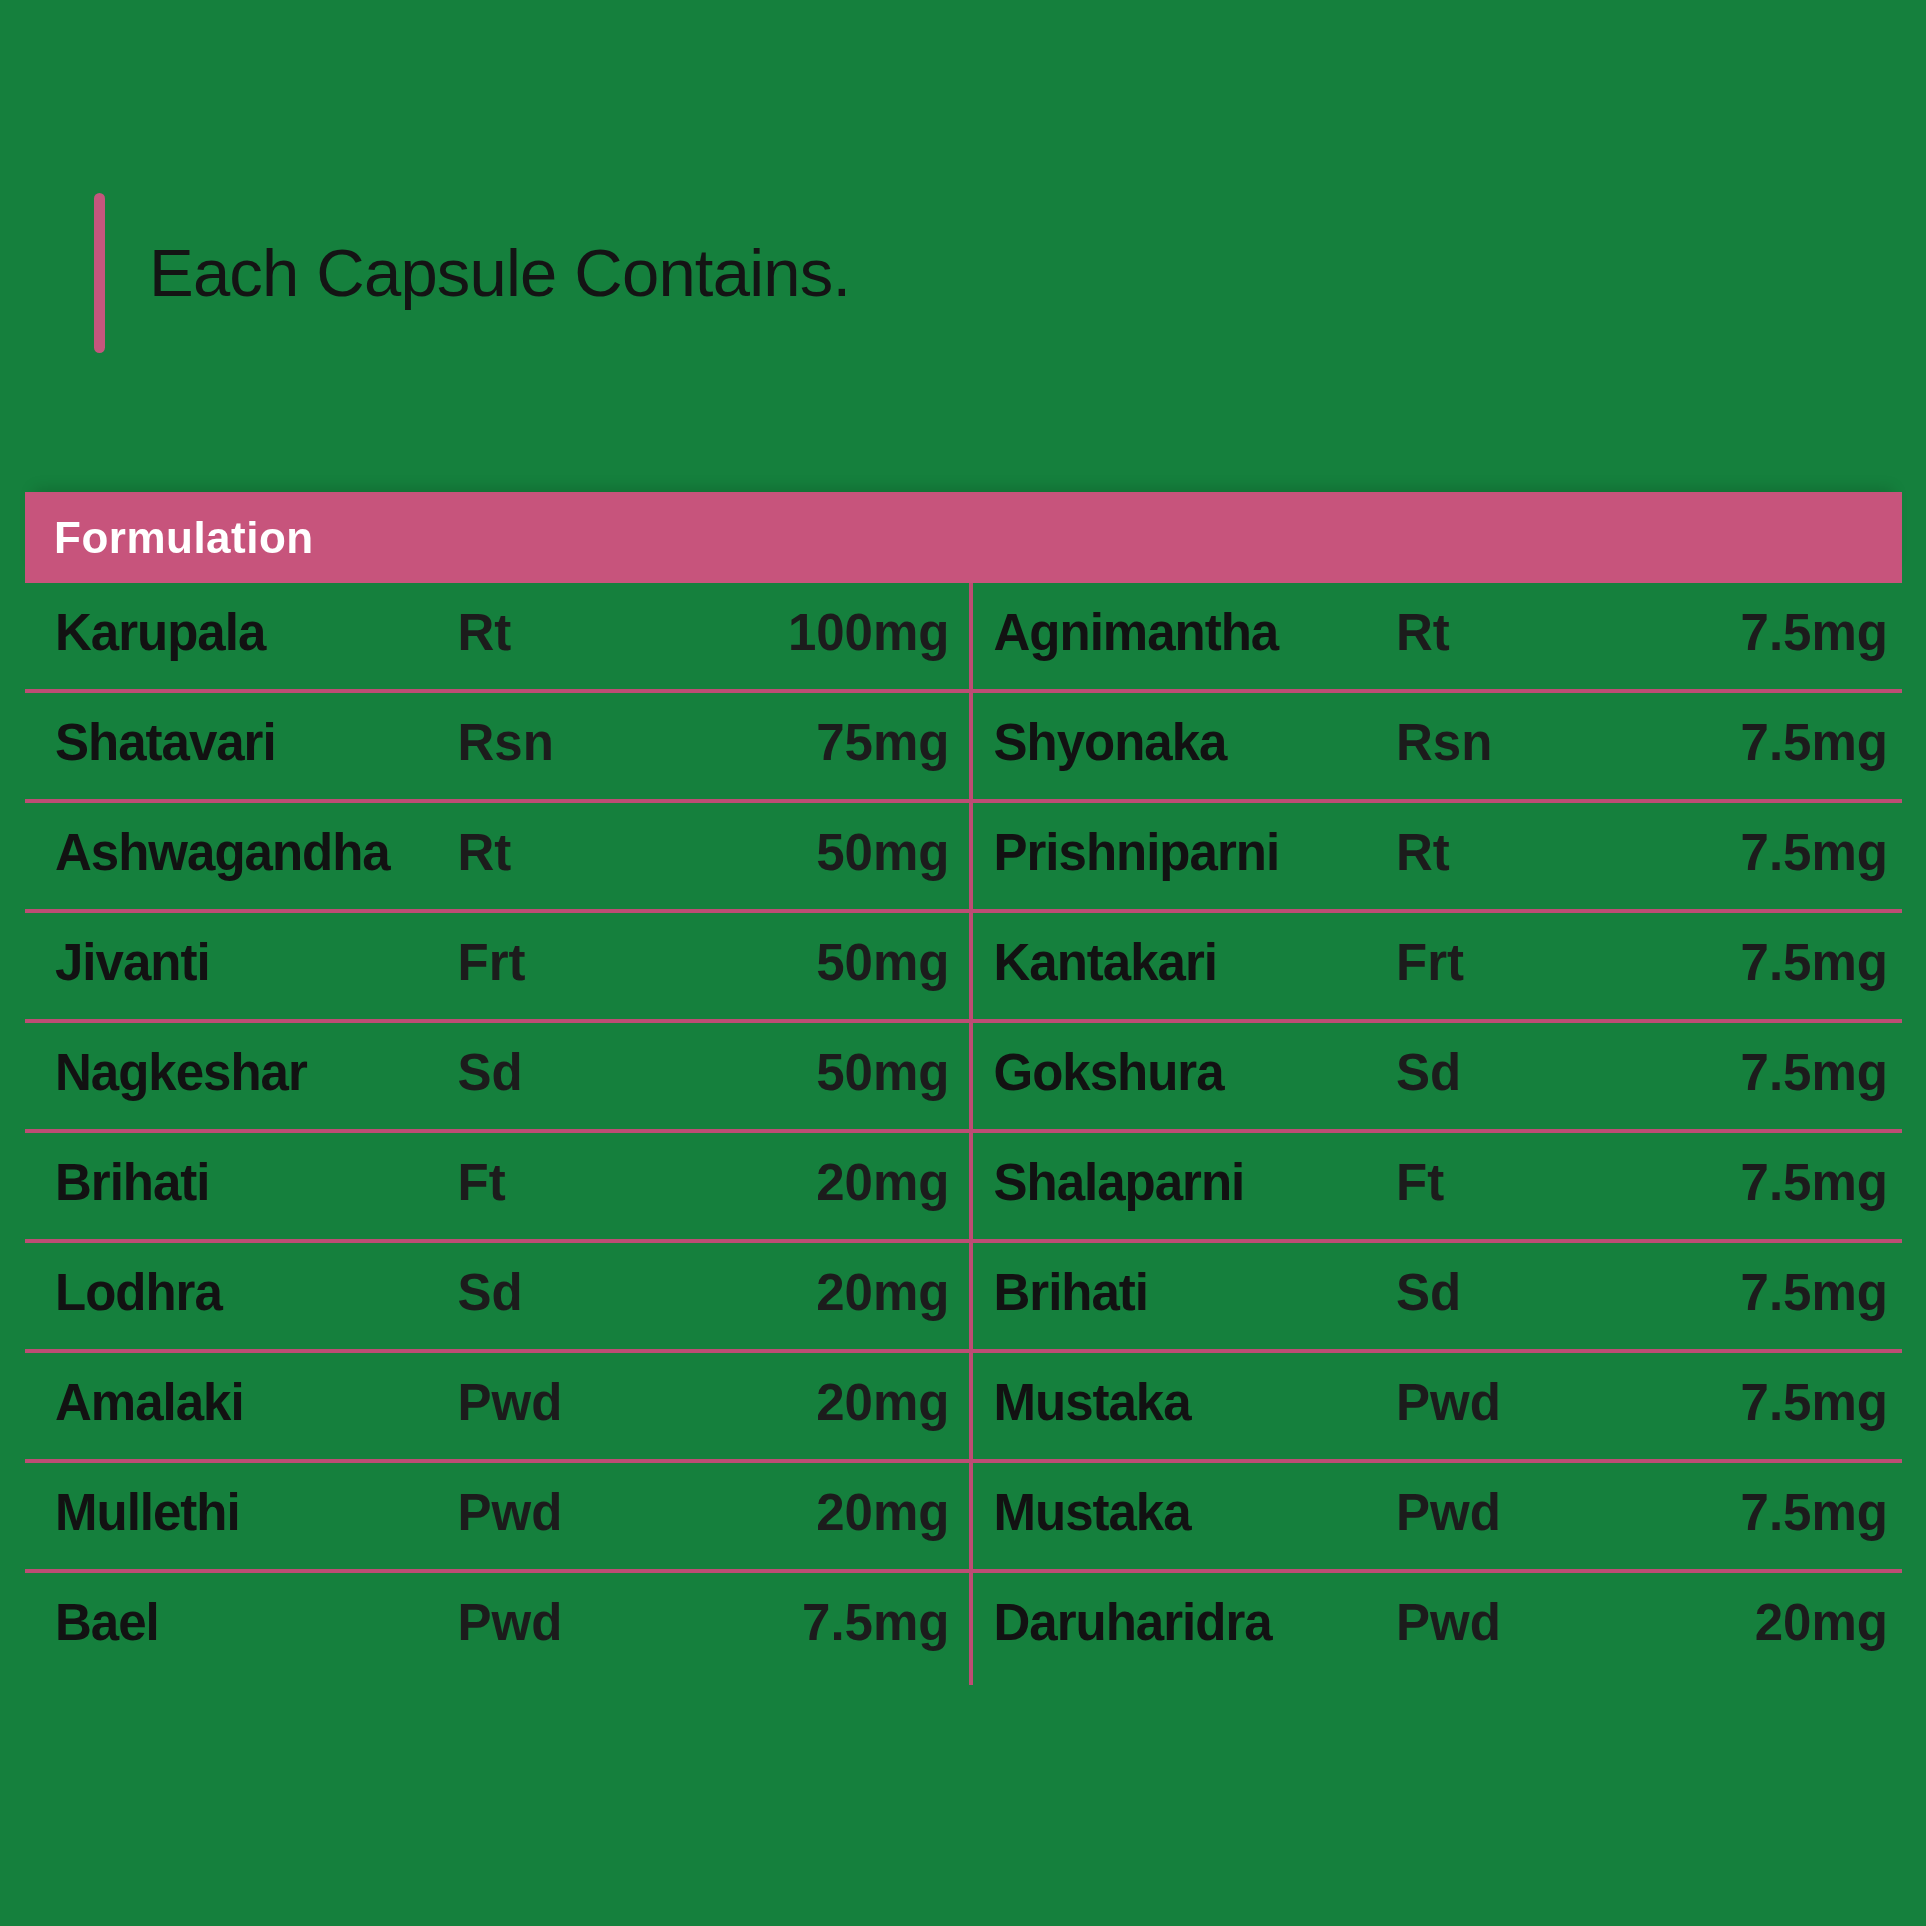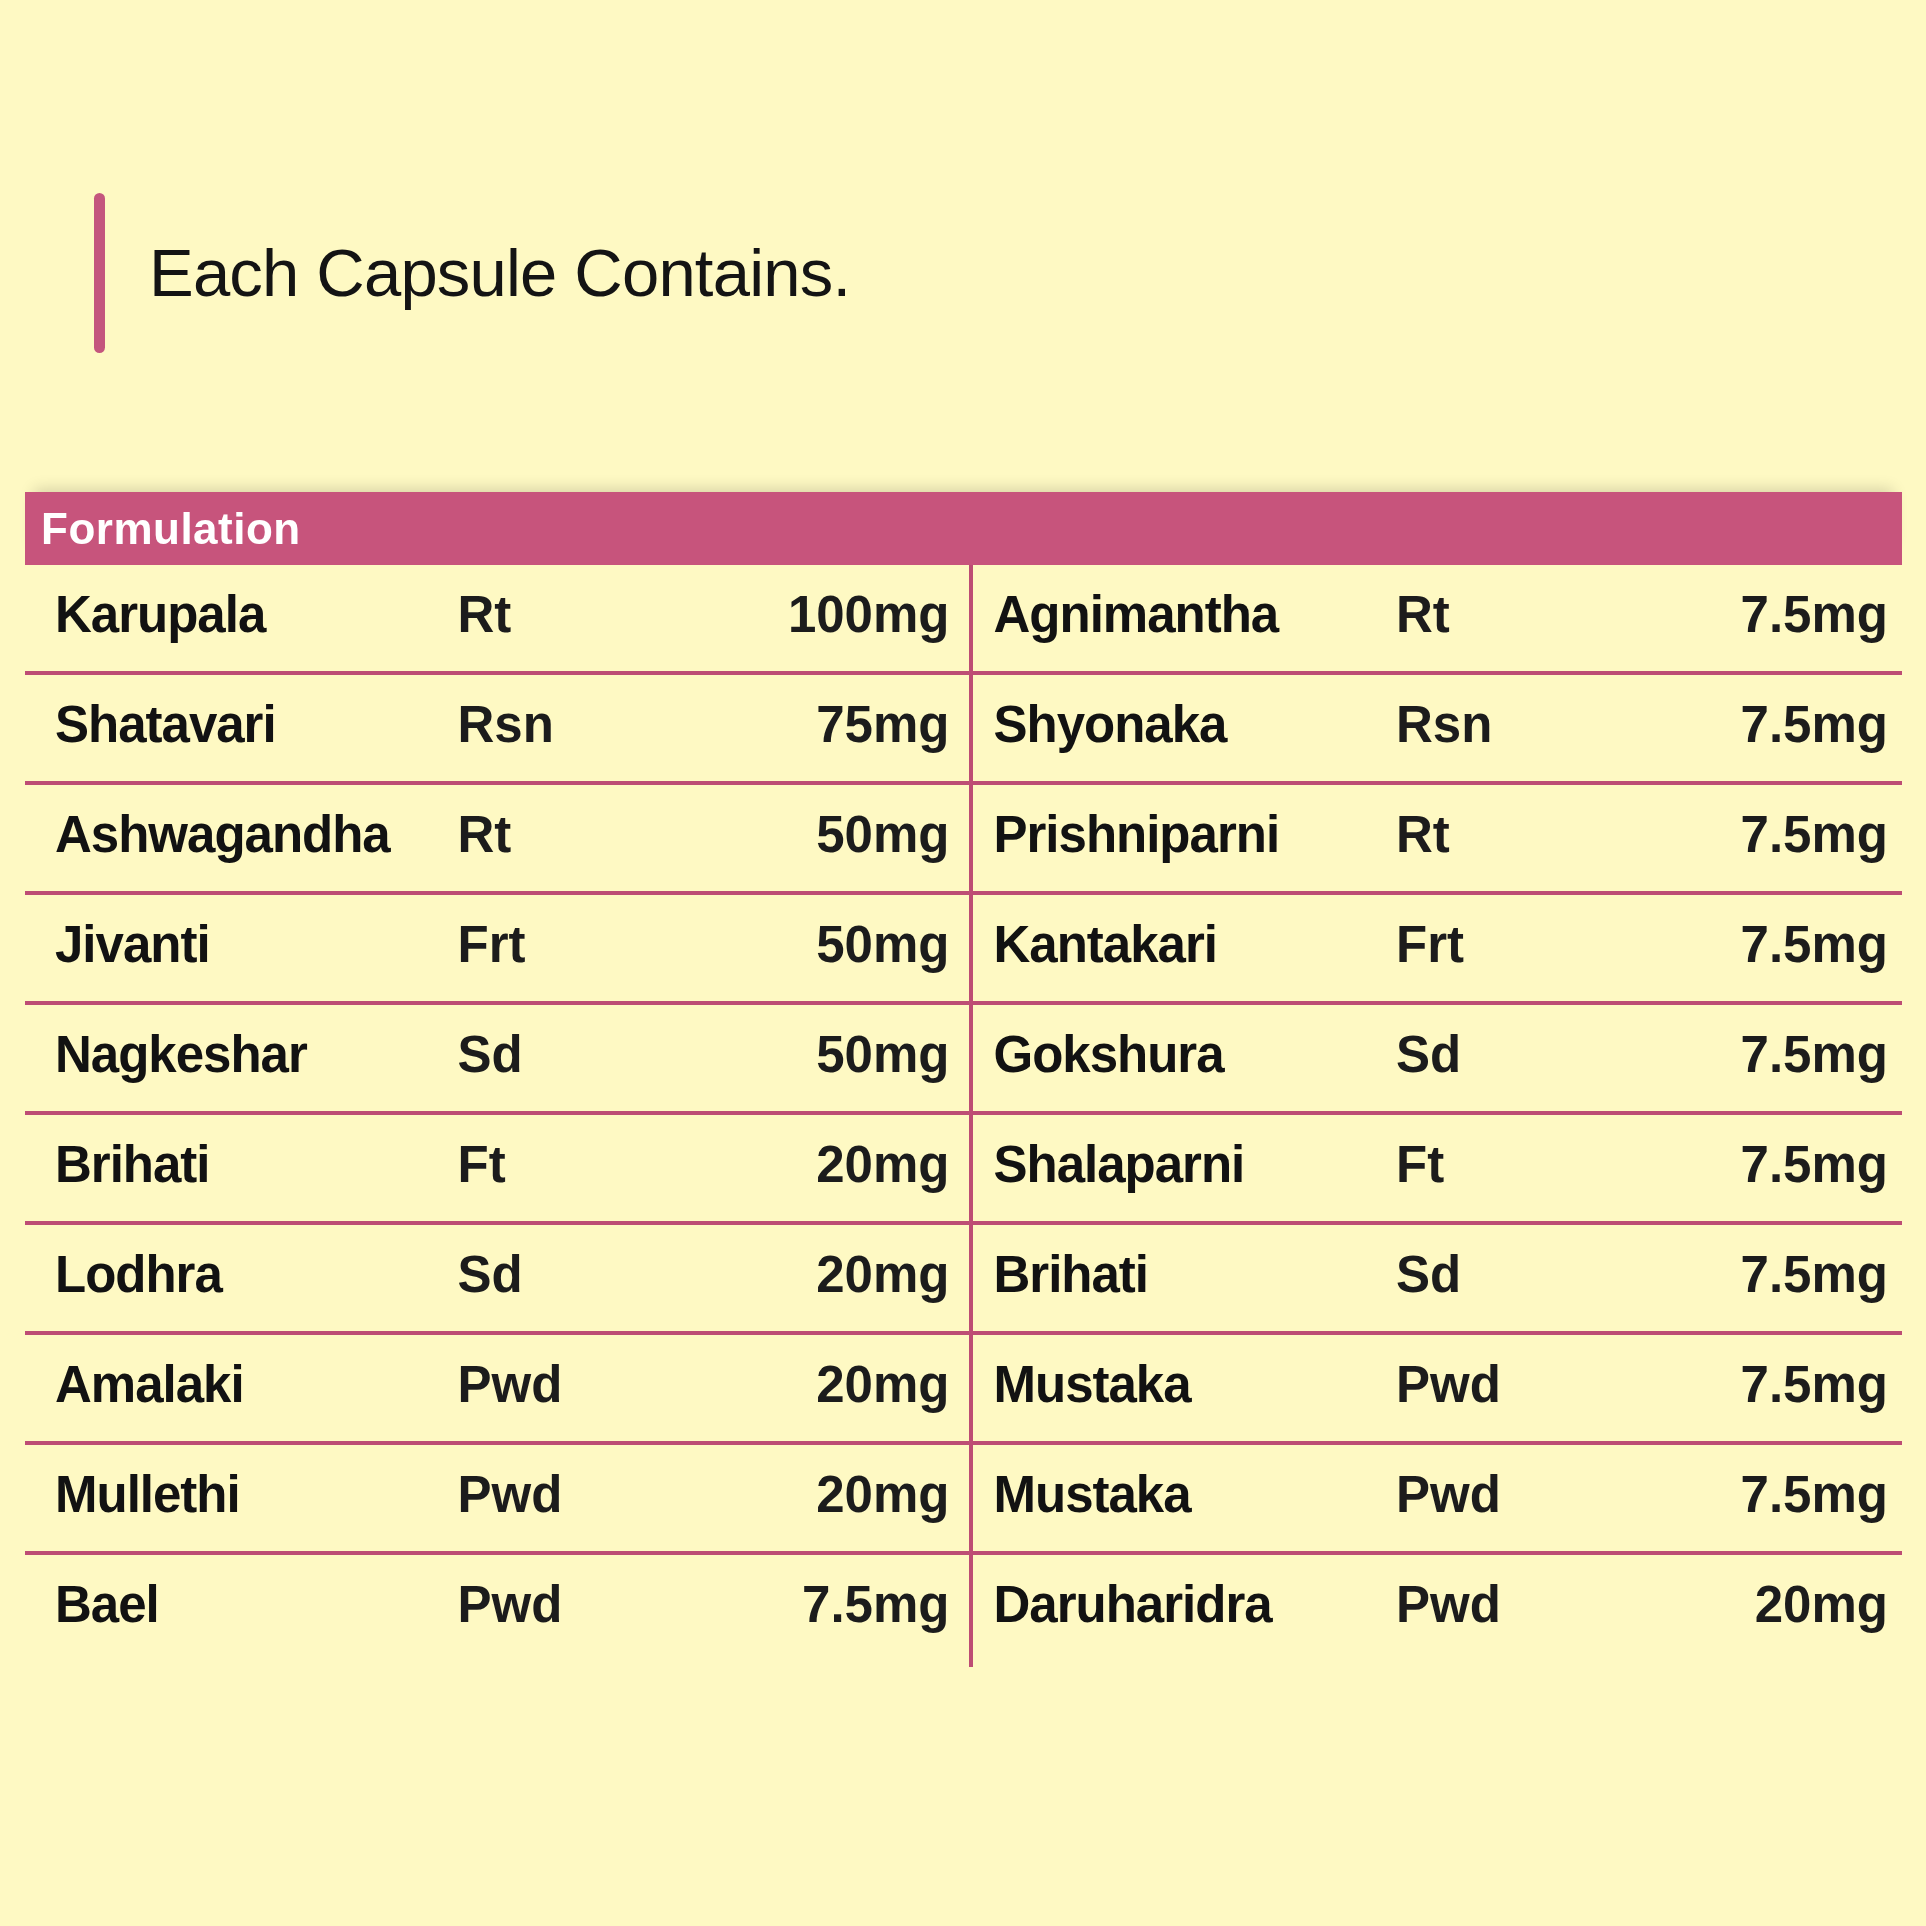--- a/index.html
+++ b/index.html
@@ -1,19 +1,19 @@
 <!DOCTYPE html>
 <html><head>
 <meta charset="utf-8">
 <style>
   html,body{margin:0;padding:0;background:#ffffff;}
   .page{
     position:relative;
     width:1927px;height:1927px;
-    background:#fef9c3;
+    background:#15803d;
     font-family:"Liberation Sans", sans-serif;
     overflow:hidden;
   }
   
   .title-block{
     position:absolute;top:193px;left:94px;
     display:flex;align-items:stretch;
   }
   .accent-bar{
     width:11px;height:160px;border-radius:7px;
@@ -25,25 +25,25 @@
     font-size:67px;font-weight:500;letter-spacing:-0.8px;
     color:#141414;
     line-height:160px;
     white-space:nowrap;
   }
   
   .formulation-table{
     position:absolute;left:25px;right:25px;top:492px;
   }
   .band{
-    height:73px;
+    height:91px;
     background:#c7547c;
     color:#ffffff;
     display:flex;align-items:center;
-    padding-left:16px;
+    padding-left:29px;
     font-size:44px;font-weight:700;letter-spacing:0.5px;
     box-shadow:0 -12px 14px -9px rgba(0,0,0,0.16);
   }
   .table-body{position:relative;}
   .row{
     display:flex;
     height:106px;
     border-bottom:4px solid #bd4d74;
   }
   .row:last-child{border-bottom:none;align-items:center;}

